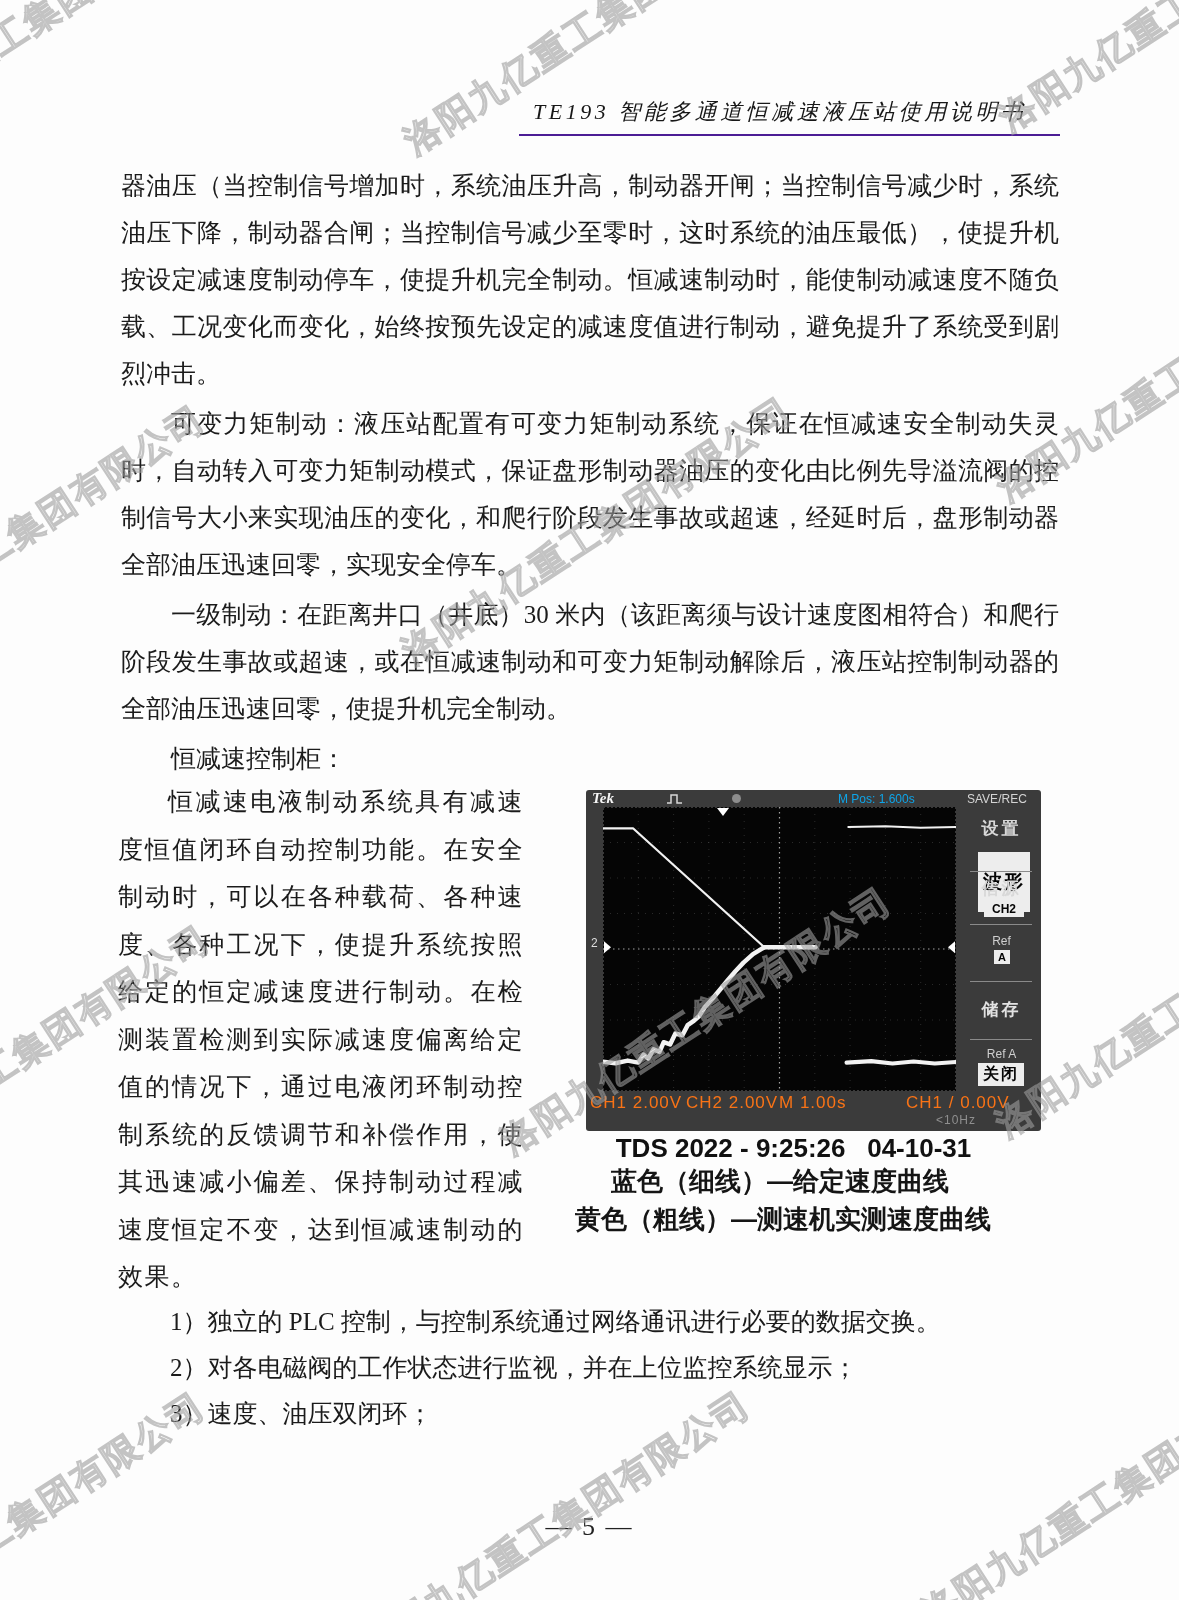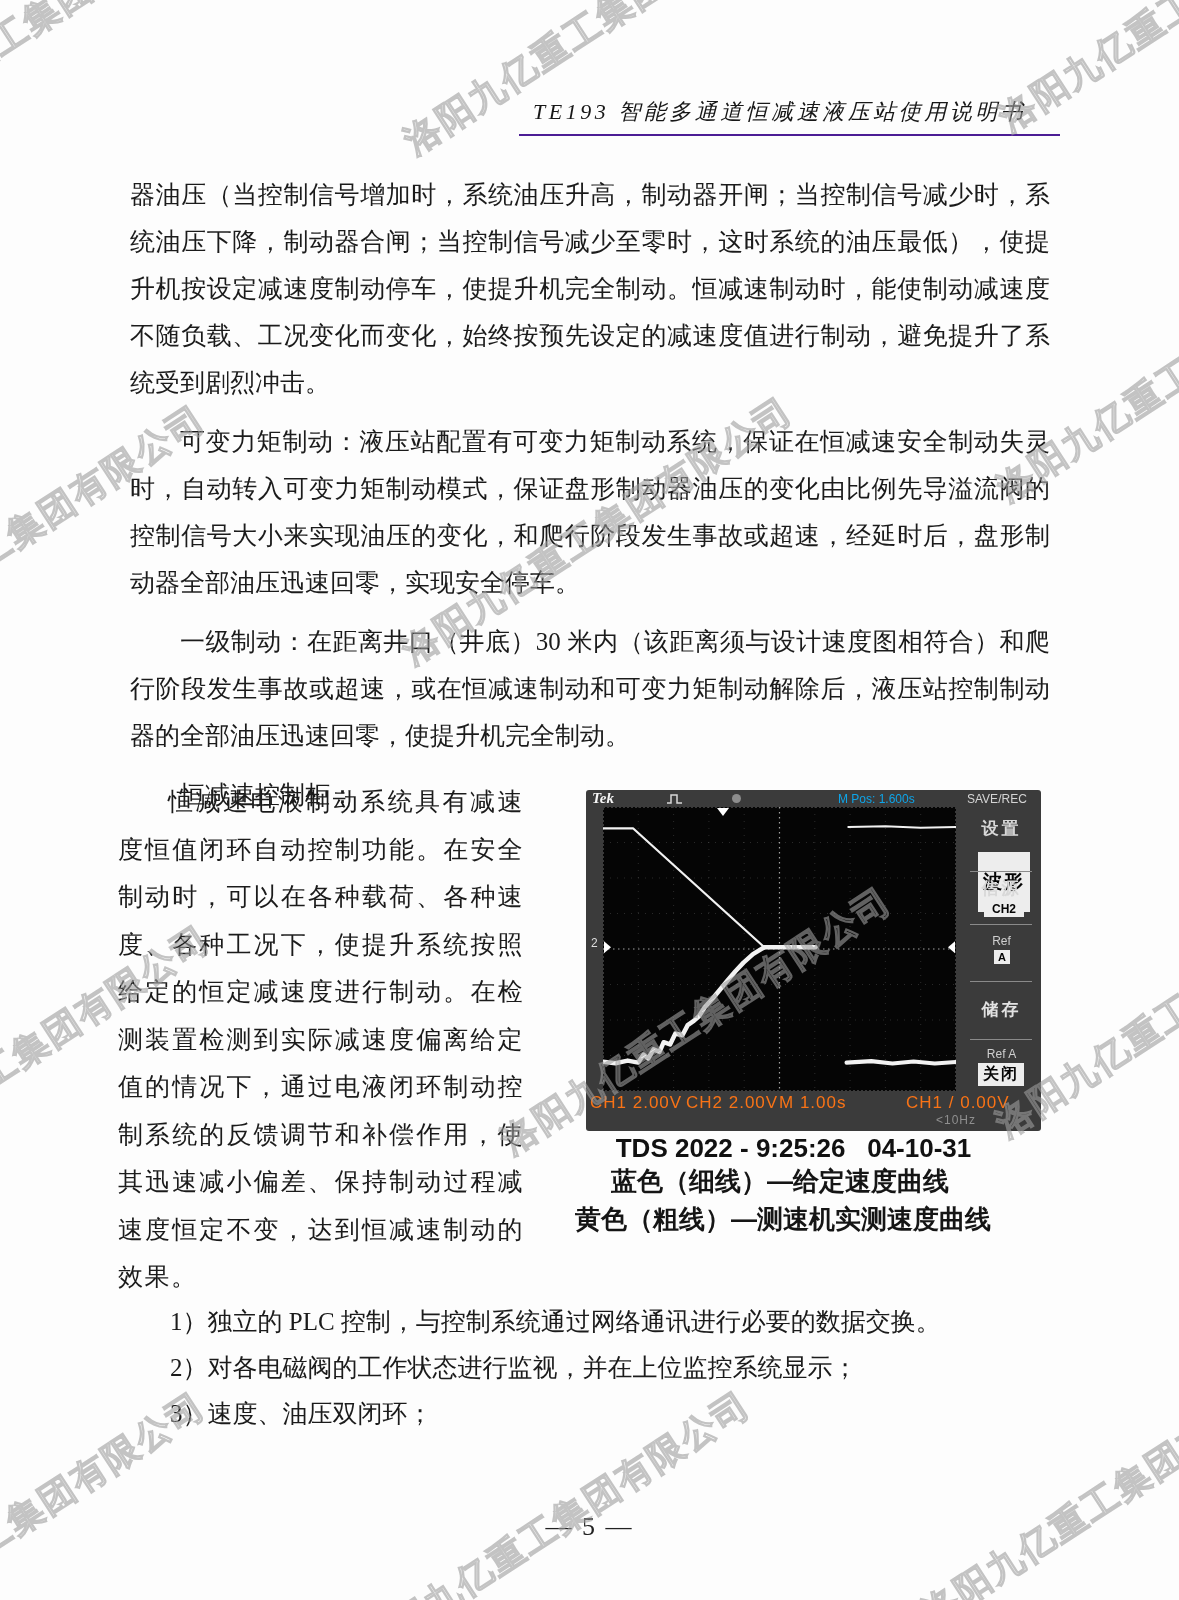--- a/index.html
+++ b/index.html
@@ -6,21 +6,21 @@
   .page{position:relative;width:1179px;height:1600px;background:#fdfdfd;overflow:hidden;
         font-family:"Liberation Serif","DejaVu Serif",serif;color:#1b1b1b;}
   
   .doc-header{position:absolute;left:519px;top:97px;width:541px;border-bottom:2px solid #4c1d95;
         padding-bottom:7px;white-space:nowrap;}
   .doc-header .t{display:block;padding-left:14px;font-size:22px;letter-spacing:3.5px;
         font-style:italic;color:#171717;}
   
   .bodyblock{position:absolute;left:118px;top:159px;width:944px;font-size:25px;line-height:47px;
         text-align:justify;}
-  .bodyblock p{margin:12px;}
+  .bodyblock p{margin:3px;}
   .bodyblock p.ind{text-indent:2em;}
   .leftcol{position:absolute;left:118px;top:778px;width:406px;font-size:25px;line-height:47.5px;
         letter-spacing:1.5px;text-align:justify;text-indent:2em;}
   .listblock{position:absolute;left:118px;top:1299px;width:944px;font-size:25px;}
   .listblock div{line-height:46px;padding-left:52px;}
   .page-number{position:absolute;left:0;top:1512px;width:100%;text-align:center;font-size:26px;
         color:#222;letter-spacing:2px;}
   
   .wm{position:absolute;z-index:6;font-family:"Liberation Sans","DejaVu Sans",sans-serif;
         font-weight:700;font-size:36px;letter-spacing:2px;line-height:36px;white-space:nowrap;

